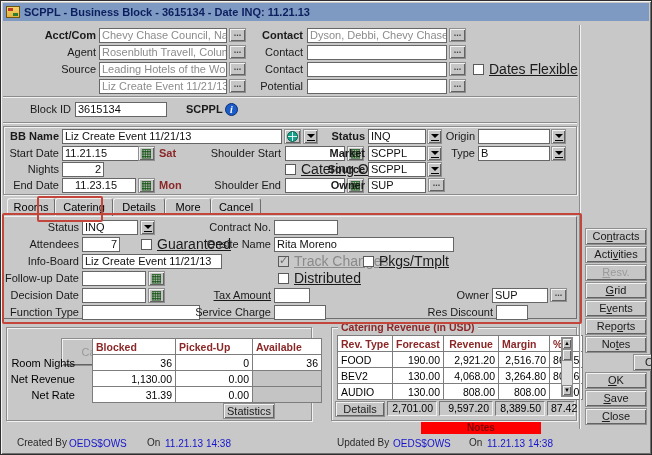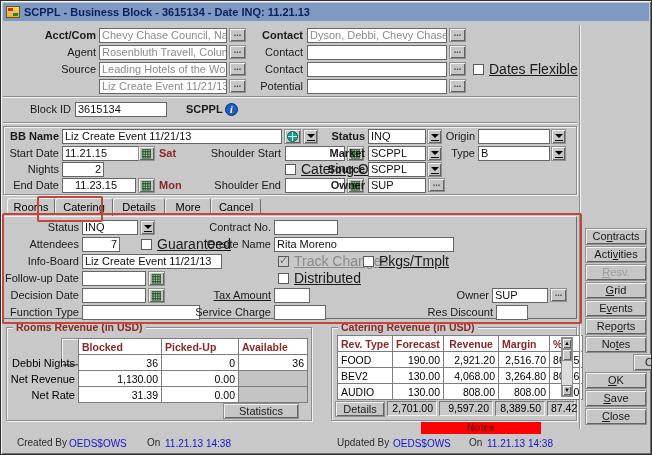--- a/index.html
+++ b/index.html
@@ -247,25 +247,24 @@
 
   <div class="lbl" style="left:190px;top:304px;width:80px;">Service Charge</div>
   <div class="fld" style="left:273px;top:304px;width:52px;"></div>
   <div class="lbl" style="left:414px;top:304px;width:78px;">Res Discount</div>
   <div class="fld" style="left:495px;top:304px;width:32px;"></div>
 
   <div class="red-rect" style="left:36px;top:195px;width:62px;height:22px;"></div>
   <div class="red-rect" style="left:1px;top:212px;width:576px;height:107px;"></div>
 
   <div class="etched" style="left:5px;top:326px;width:306px;height:94px;"></div>
-  <div class="gtitle" style="left:12px;top:320px;">Rooms Revenue (in  USD)</div>
 
   <button class="side-btn push disabled" style="left:20px;top:337px;width:66px;height:28px;margin-left:40px;">Calc.</button>
 
-  <table class="grid" style="left:77px;top:337px;">
+  <table class="grid" style="left:91px;top:337px;">
     <tbody>
         <tr>
       <th style="width:76px;">Blocked</th>
       <th style="width:70px;">Picked-Up</th>
       <th style="width:62px;">Available</th>
     </tr>
     <tr>
       <td class="num">36</td>
       <td class="num">0</td>
       <td class="num">36</td>
@@ -275,24 +274,24 @@
       <td class="num">0.00</td>
       <td class="num empty"></td>
     </tr>
     <tr>
       <td class="num">31.39</td>
       <td class="num">0.00</td>
       <td class="num empty"></td>
     </tr>
   </tbody>
     </table>
-  <div class="rowlab" style="left:2px;top:355px;width:72px;">Debbi Nights</div>
+  <div class="rowlab" style="left:2px;top:355px;width:72px;">Room Nights</div>
   <div class="rowlab" style="left:2px;top:371px;width:72px;">Net Revenue</div>
   <div class="rowlab" style="left:2px;top:387px;width:72px;">Net Rate</div>
-  <button class="side-btn push" style="left:222px;top:402px;width:76px;height:16px;">Statistics</button>
+  <button class="side-btn push" style="left:222px;top:402px;width:52px;height:16px;">Statistics</button>
 
   <div class="etched" style="left:330px;top:326px;width:246px;height:94px;"></div>
   <div class="gtitle" style="left:337px;top:320px;">Catering Revenue (in  USD)</div>
 
   <table class="grid" style="left:336px;top:334px;">
     <tbody>
         <tr>
       <th style="width:40px;">Rev. Type</th>
       <th style="width:44px;">Forecast</th>
       <th style="width:48px;text-align:center;">Revenue</th>

